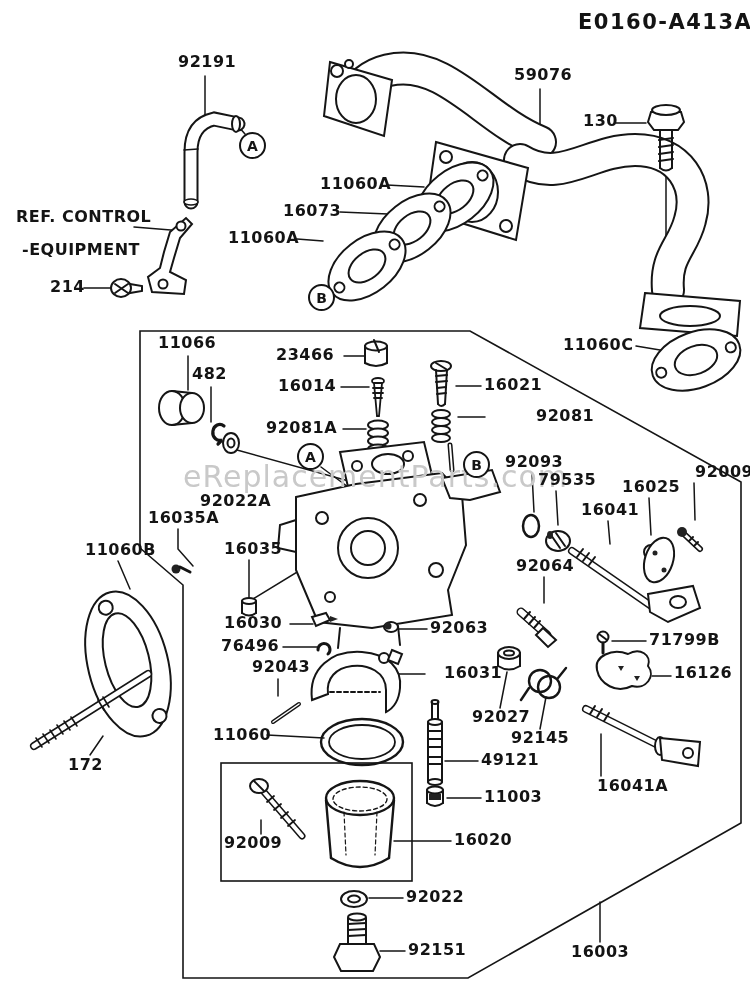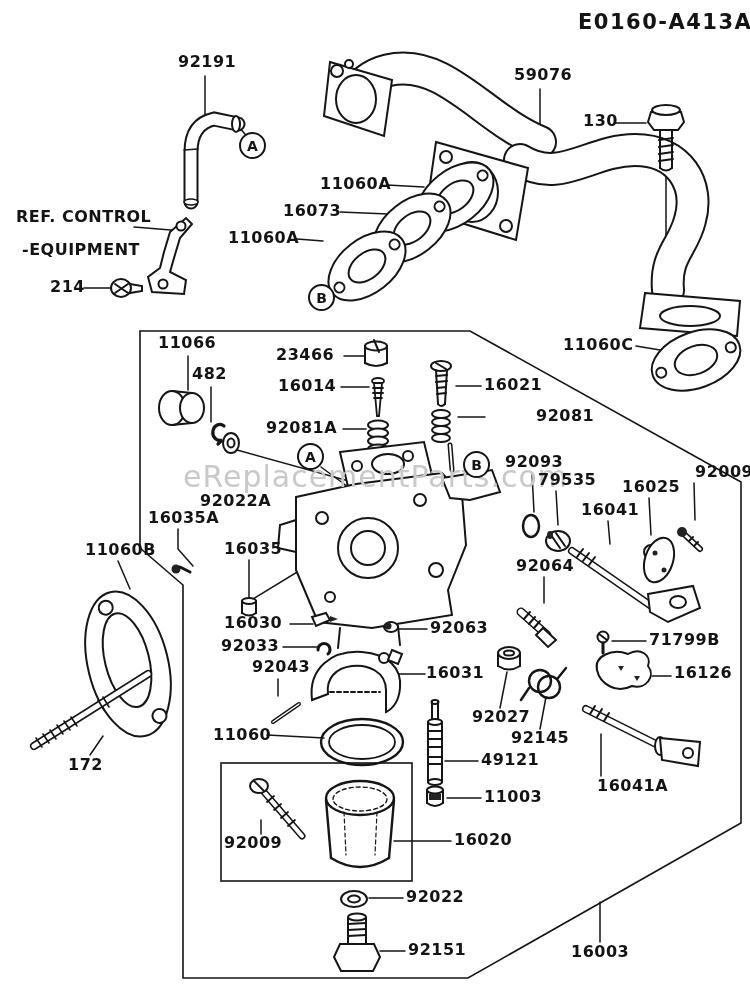--- a/index.html
+++ b/index.html
@@ -444,25 +444,25 @@
     <div class="lbl" style="left: 505px; top: 454px;">92093</div>
     <div class="lbl" style="left: 538px; top: 472px;">79535</div>
     <div class="lbl" style="left: 622px; top: 479px;">16025</div>
     <div class="lbl" style="left: 581px; top: 502px;">16041</div>
     <div class="lbl" style="left: 659px; top: 464px; margin-left: 36px;">92009A</div>
     <div class="lbl" style="left: 200px; top: 493px;">92022A</div>
     <div class="lbl" style="left: 148px; top: 510px;">16035A</div>
     <div class="lbl" style="left: 85px; top: 542px;">11060B</div>
     <div class="lbl" style="left: 224px; top: 541px;">16035</div>
     <div class="lbl" style="left: 224px; top: 615px;">16030</div>
-    <div class="lbl" style="left: 221px; top: 638px;">92033</div>
+    <div class="lbl" style="left: 221px; top: 638px;">76496</div>
     <div class="lbl" style="left: 252px; top: 659px;">92043</div>
     <div class="lbl" style="left: 430px; top: 620px;">92063</div>
     <div class="lbl" style="left: 516px; top: 558px;">92064</div>
-    <div class="lbl" style="left: 426px; top: 665px;">16031</div>
+    <div class="lbl" style="left: 444px; top: 665px;">16031</div>
     <div class="lbl" style="left: 472px; top: 709px;">92027</div>
     <div class="lbl" style="left: 511px; top: 730px; text-align: center;">92145</div>
     <div class="lbl" style="left: 481px; top: 752px;">49121</div>
     <div class="lbl" style="left: 484px; top: 789px;">11003</div>
     <div class="lbl" style="left: 454px; top: 832px;">16020</div>
     <div class="lbl" style="left: 224px; top: 835px; text-align: center;">92009</div>
     <div class="lbl" style="left: 406px; top: 889px;">92022</div>
     <div class="lbl" style="left: 408px; top: 942px;">92151</div>
     <div class="lbl" style="left: 649px; top: 632px;">71799B</div>
     <div class="lbl" style="left: 674px; top: 665px;">16126</div>

